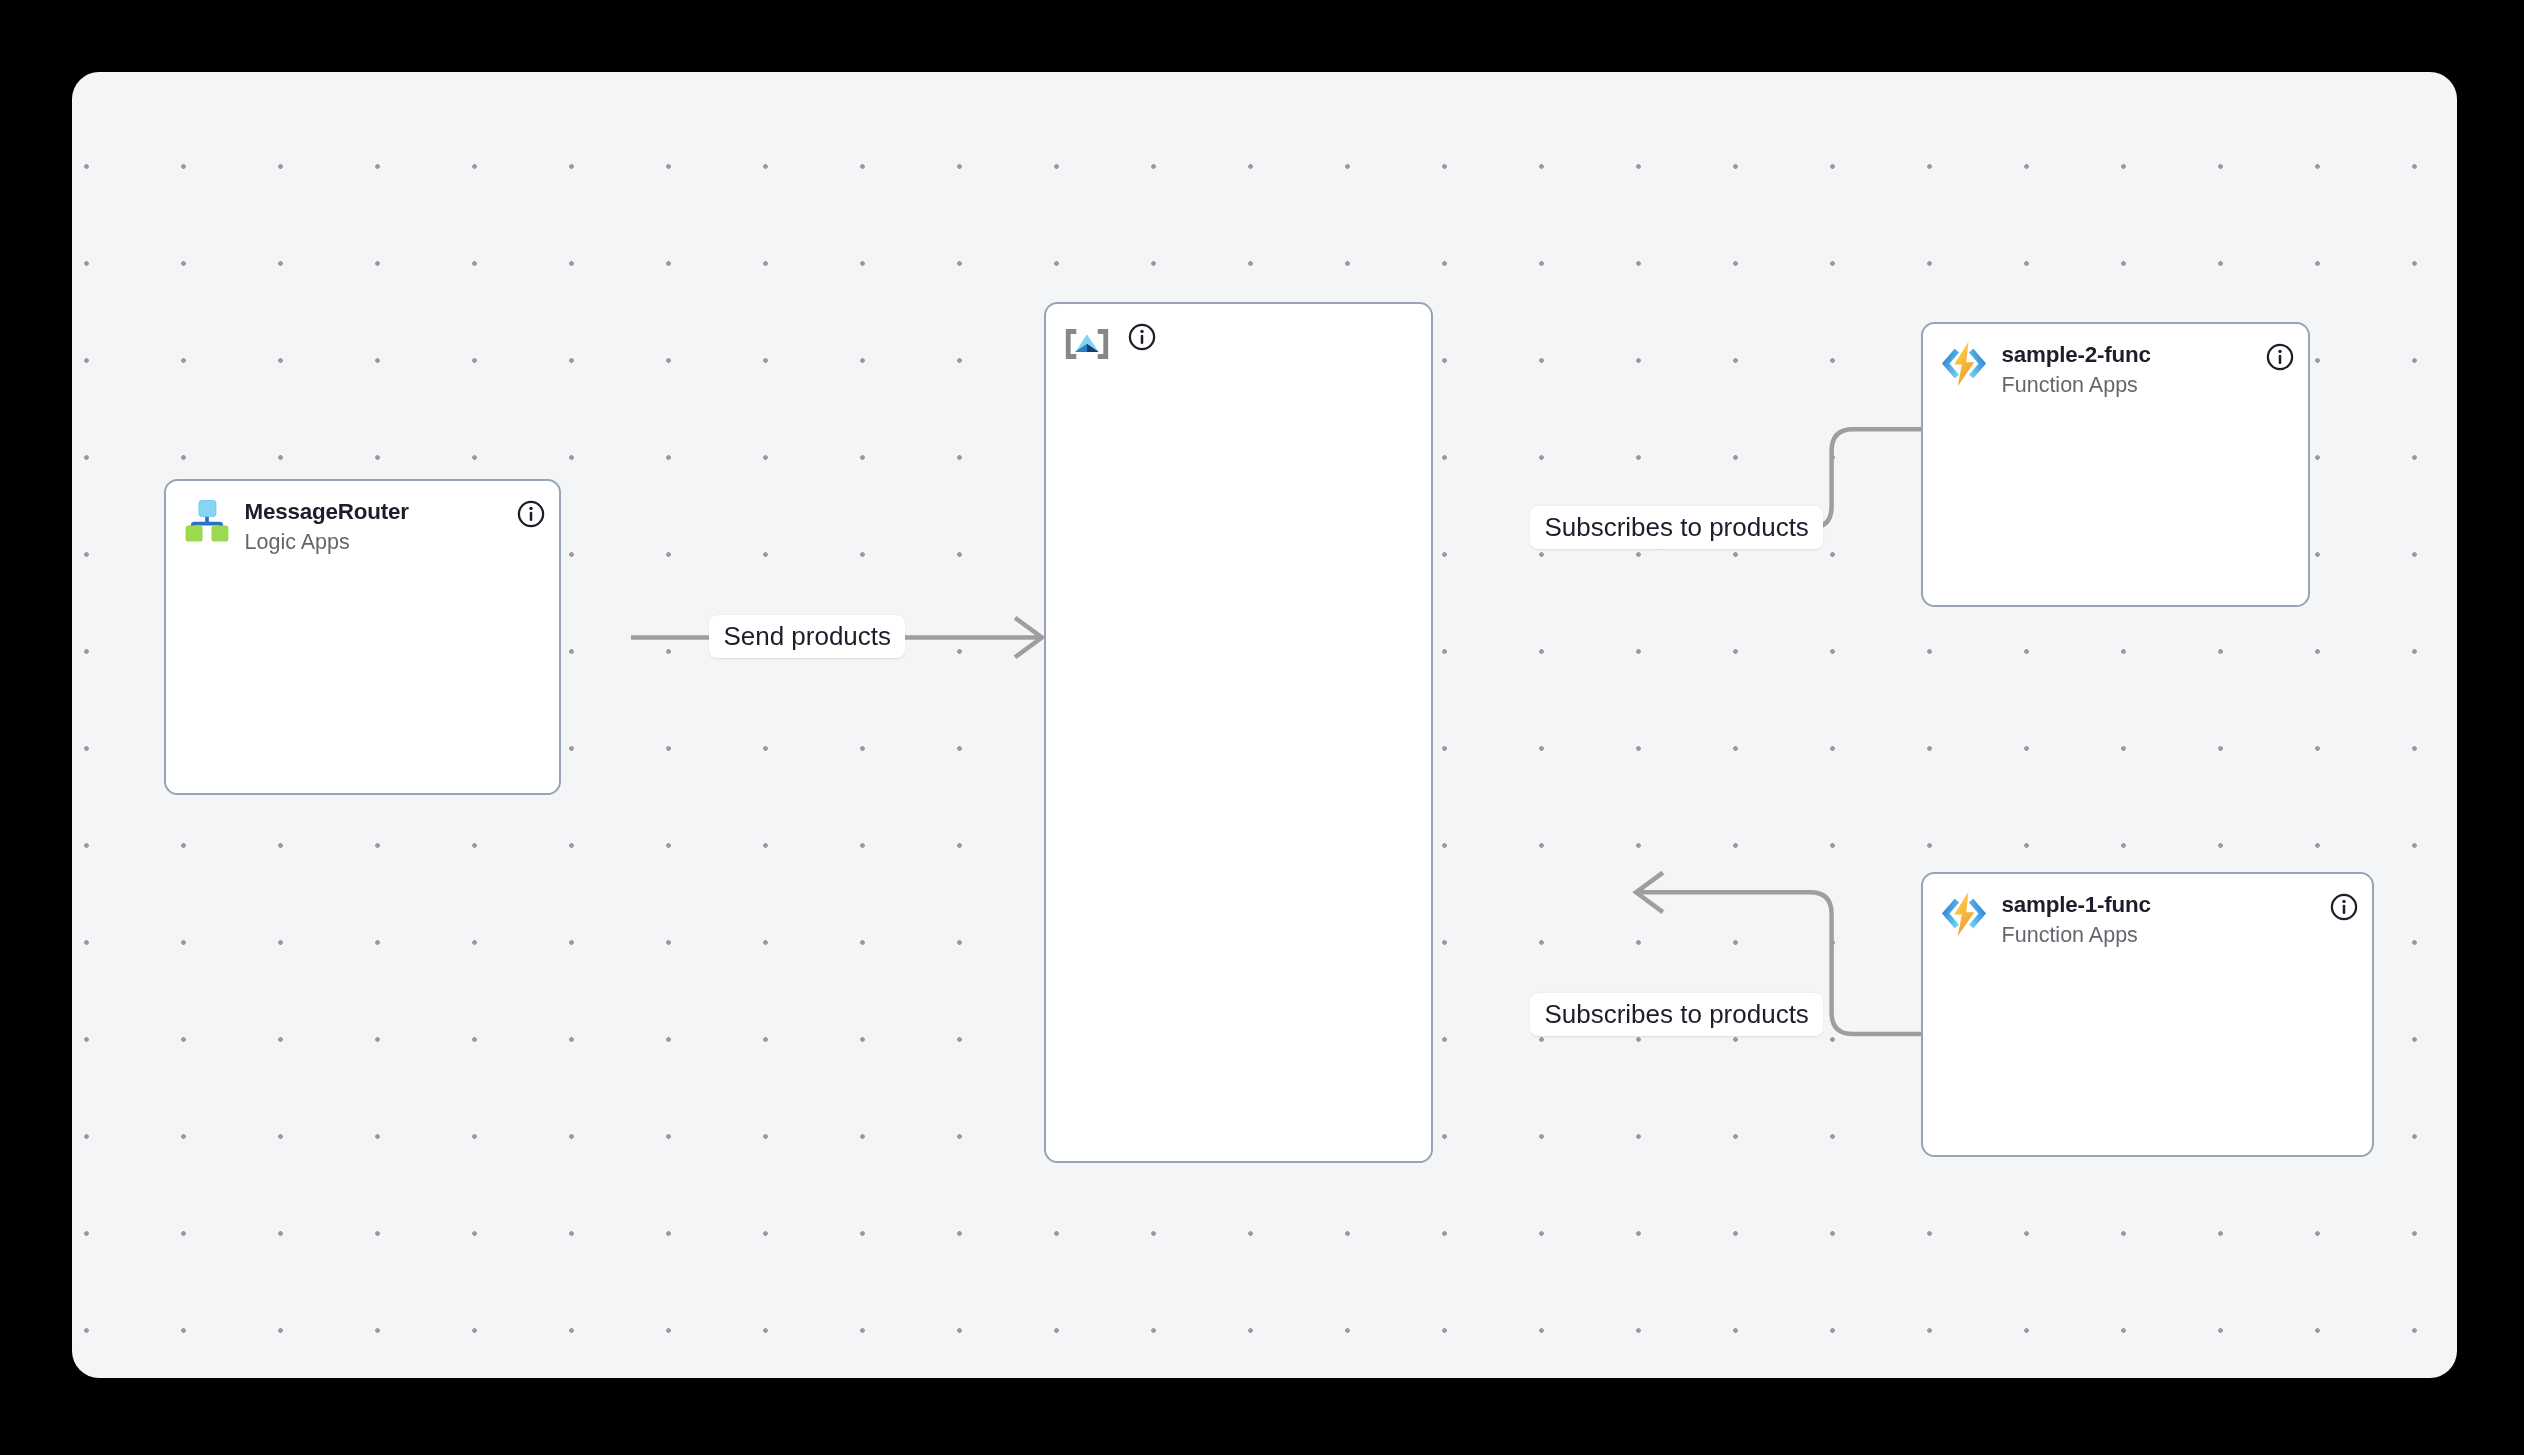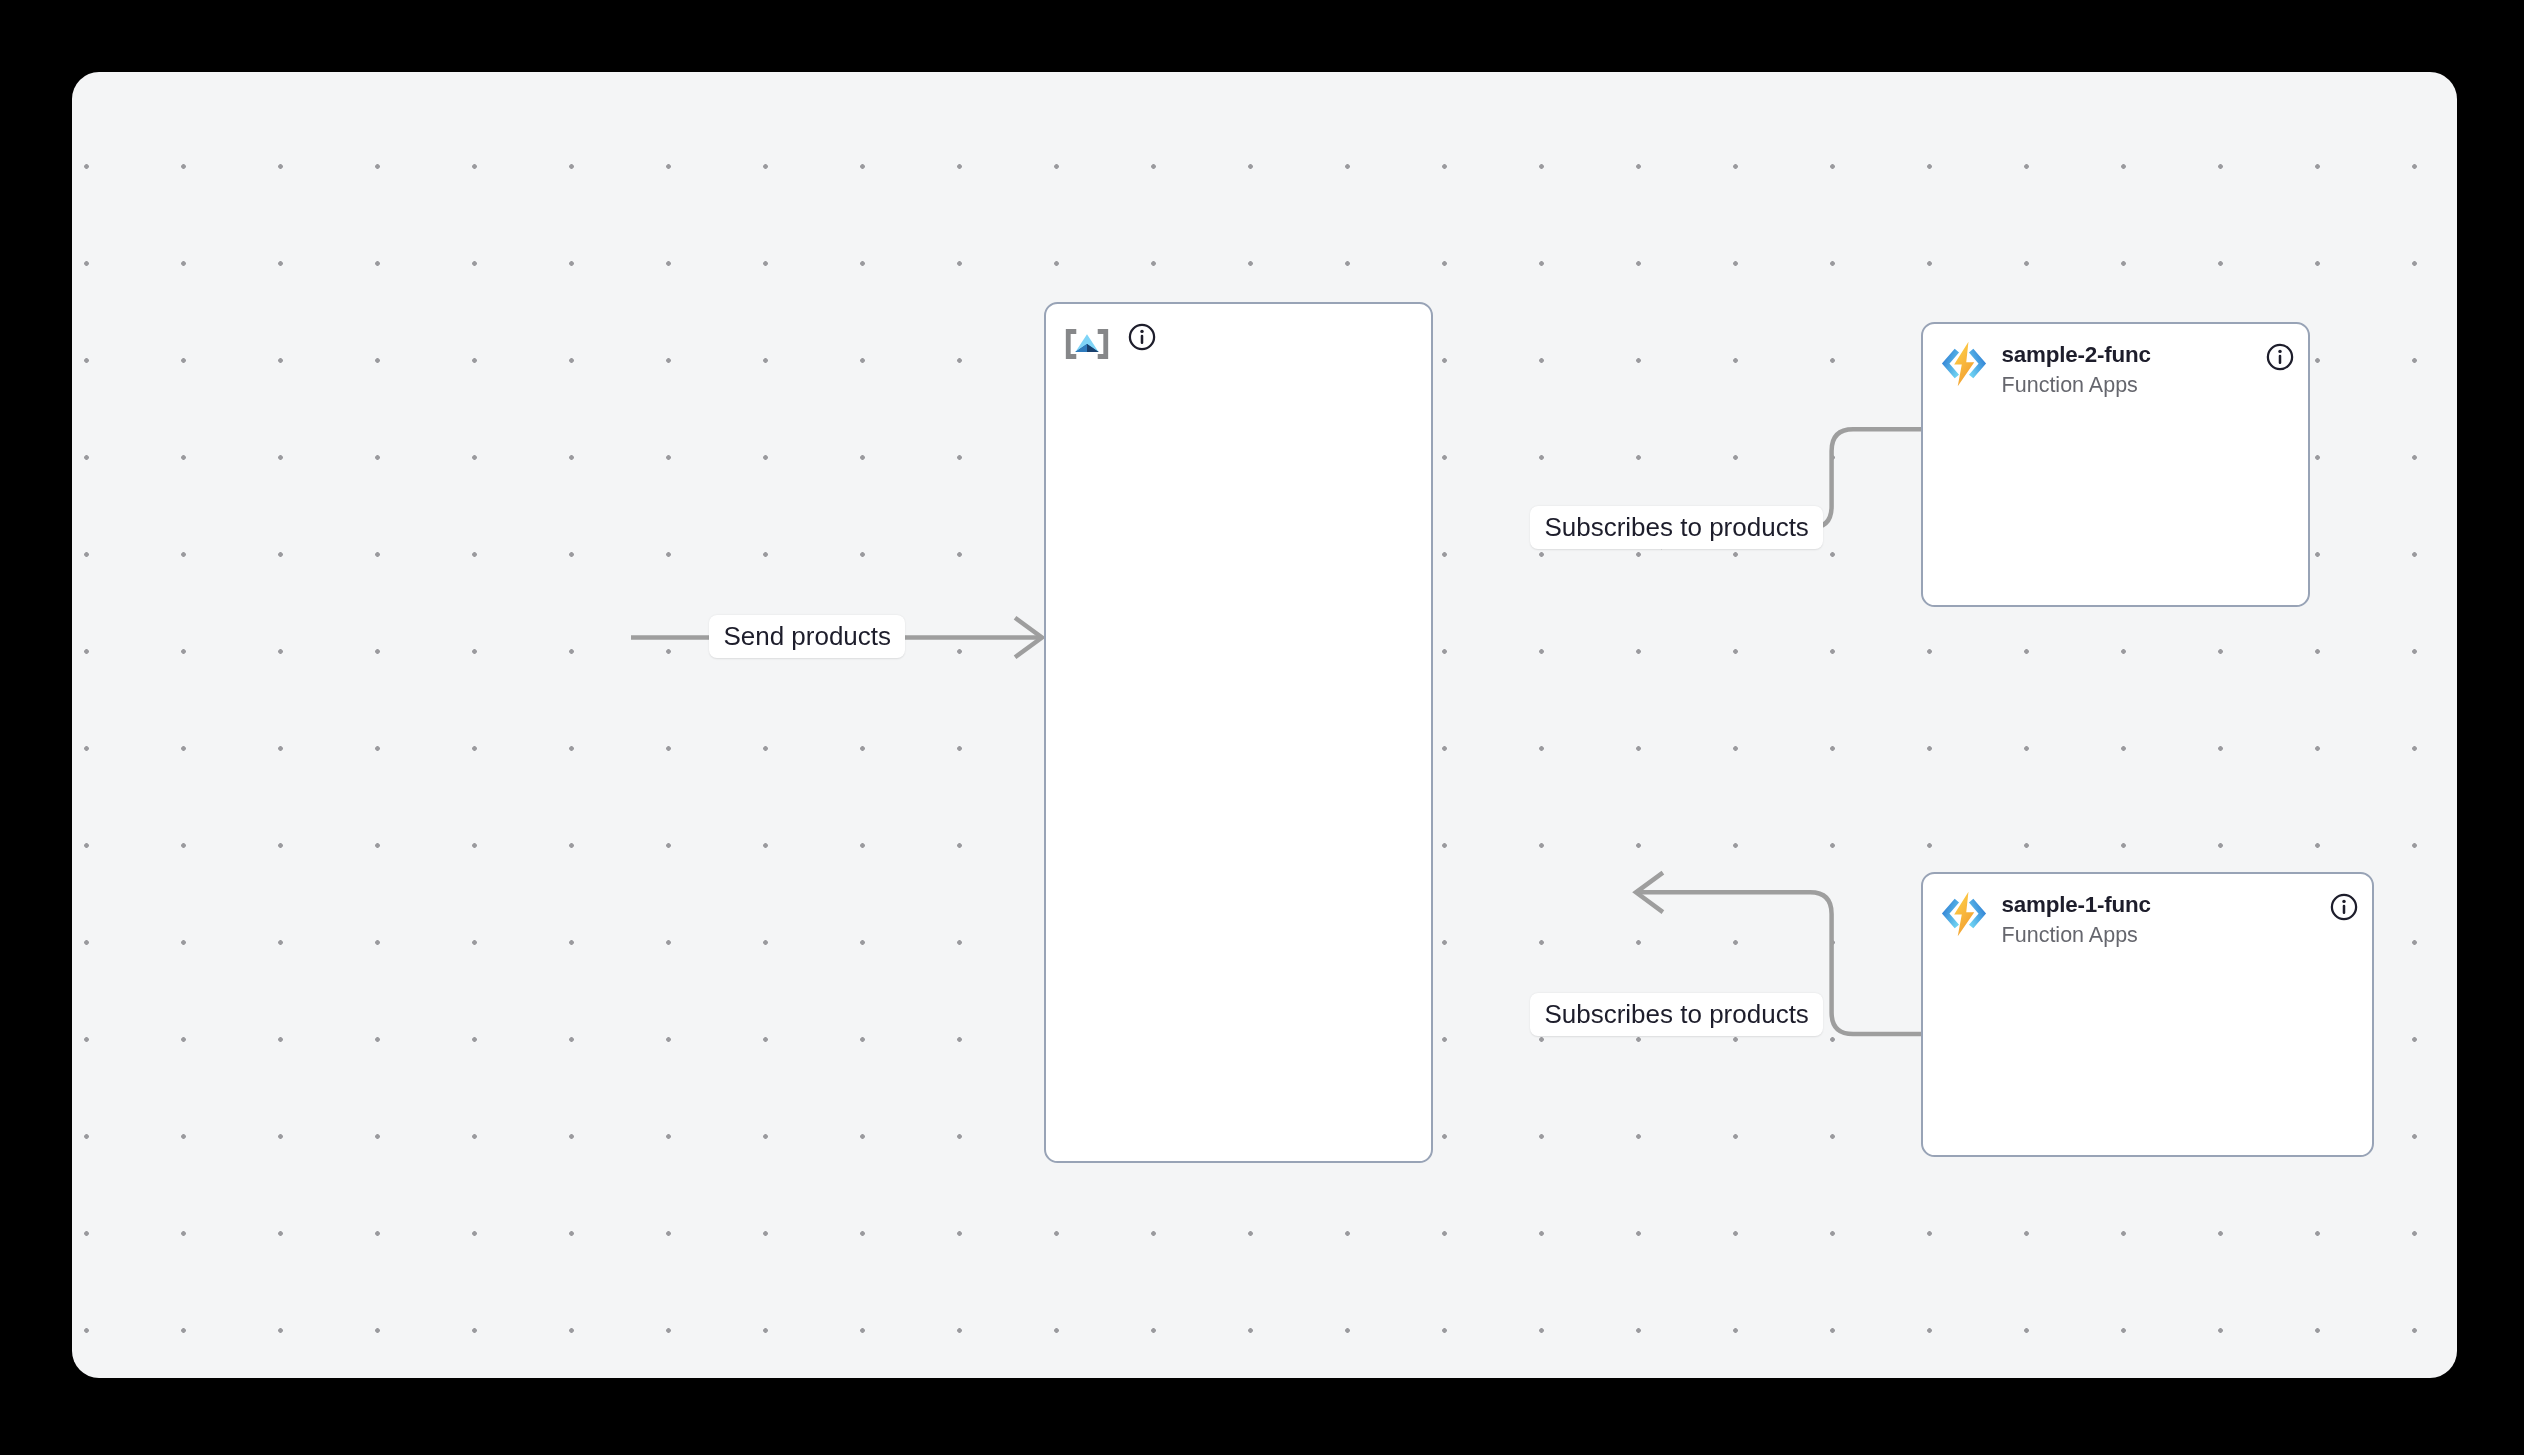--- a/index.html
+++ b/index.html
@@ -145,20 +145,44 @@
       <path class="edge-path" d="M 623 630 L 1079 630"></path>
       <path class="edge-head" d="M 1051 608 L 1081 630 L 1051 652"></path>
 
       <path class="edge-path" d="M 2061 398 L 1985 398 Q 1961 398 1961 422 L 1961 484 Q 1961 508 1937 508 L 1745 508"></path>
       <path class="edge-head" d="M 1773 486 L 1743 508 L 1773 530"></path>
 
       <path class="edge-path" d="M 2061 1072 L 1985 1072 Q 1961 1072 1961 1048 L 1961 938 Q 1961 914 1937 914 L 1745 914"></path>
       <path class="edge-head" d="M 1773 892 L 1743 914 L 1773 936"></path>
     </svg>
 
+    <div class="node" style="left:92px; top:407px; width:397px; height:316px;">
+      <div class="node-head">
+        <div class="node-icon">
+          <svg viewBox="0 0 56 56" width="50" height="50">
+            <path d="M28 22 L28 31 M12 40 L12 33 Q12 31 14 31 L42 31 Q44 31 44 33 L44 40" fill="none" stroke="#2a72c4" stroke-width="4.2" stroke-linecap="round" stroke-linejoin="round"></path>
+            <rect x="19" y="5" width="19" height="18" rx="3.2" fill="#86d5f5"></rect>
+            <rect x="19" y="5" width="19" height="18" rx="3.2" fill="none" stroke="#6cc6ec" stroke-width="1"></rect>
+            <rect x="4" y="33" width="19" height="18" rx="3.2" fill="#9ada4e"></rect>
+            <rect x="33" y="33" width="19" height="18" rx="3.2" fill="#9ada4e"></rect>
+          </svg>
+        </div>
+        <div class="node-text">
+          <div class="node-title">MessageRouter</div>
+          <div class="node-sub">Logic Apps</div>
+        </div>
+        <div class="info-icon">
+          <svg viewBox="0 0 31 31" width="28" height="28">
+            <circle cx="15.5" cy="15.5" r="13.4" fill="none" stroke="#1d1d2b" stroke-width="2.5"></circle>
+            <circle cx="15.5" cy="9.3" r="1.9" fill="#1d1d2b"></circle>
+            <rect x="14.1" y="13.1" width="2.8" height="10.2" rx="1.3" fill="#1d1d2b"></rect>
+          </svg>
+        </div>
+      </div>
+    </div>
 
     <div class="node" style="left:972px; top:230px; width:389px; height:861px;">
       <div class="node-head">
         <div class="node-icon">
           <svg viewBox="0 0 56 56" width="50" height="50">
             <path d="M16 14 L7 14 L7 42 L16 42 M40 14 L49 14 L49 42 L40 42" fill="none" stroke="#868789" stroke-width="5.4" stroke-linecap="butt" stroke-linejoin="miter"></path>
             <path d="M15 37 L28 17 L41 37 Z" fill="#7fd4f7"></path>
             <path d="M15 37 L28 28 L41 37 Z" fill="#1c4f87"></path>
             <path d="M15 37 L28 28 L28 37 Z" fill="#2f7bbd"></path>
             <path d="M28 28 L41 37 L28 37 Z" fill="#18406e"></path>

